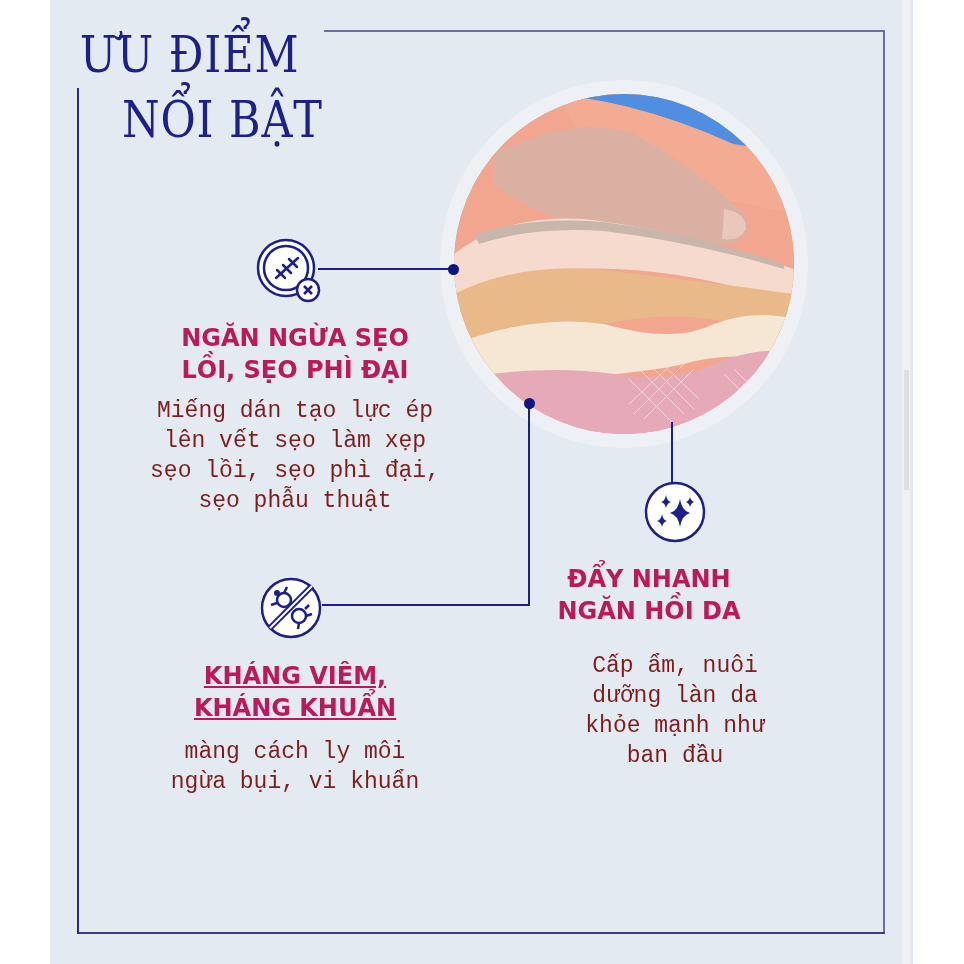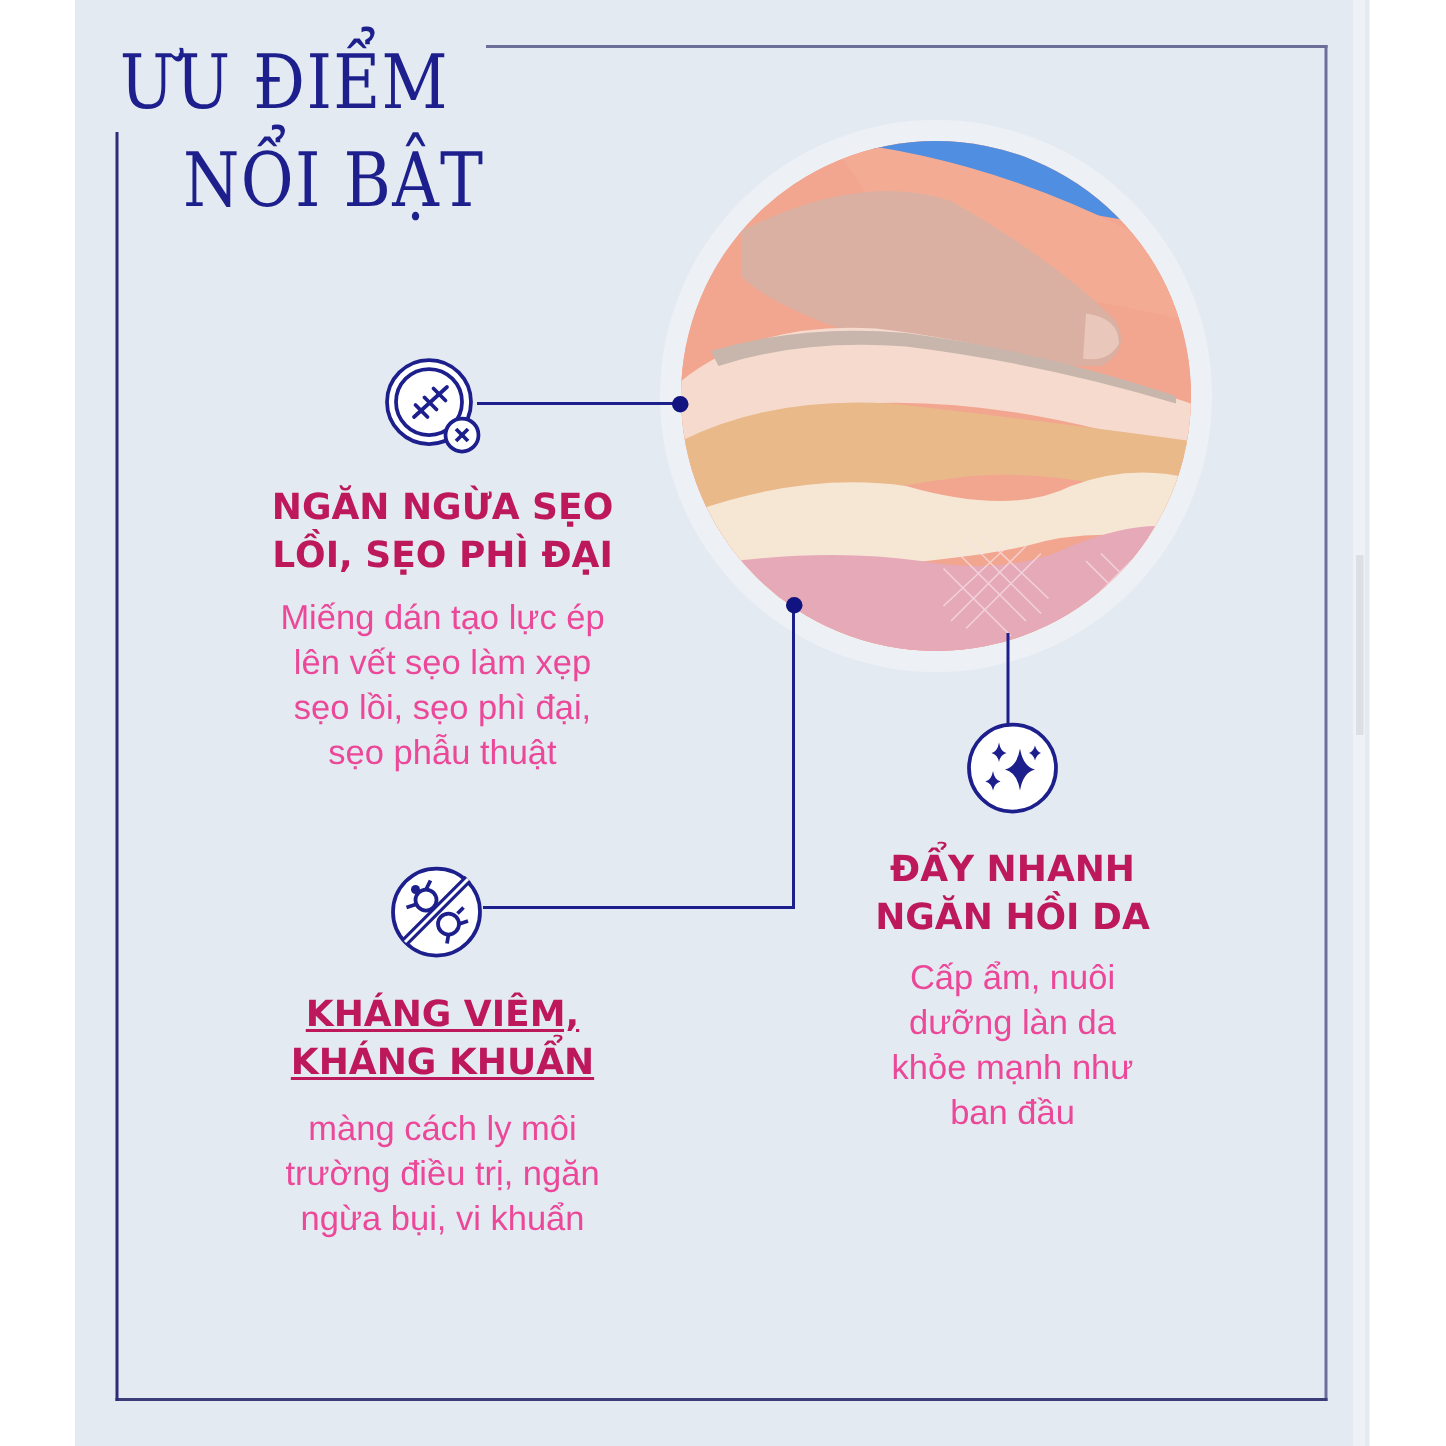--- a/index.html
+++ b/index.html
@@ -22,22 +22,22 @@
   .photo { position:absolute; left:454px; top:94px; width:340px; height:340px; border-radius:50%; overflow:hidden;
            background:#f0a892; }
   .photo svg { width:100%; height:100%; display:block; }
 
   .hline { position:absolute; background:#1c1f8c; }
   .dot { position:absolute; width:11px; height:11px; border-radius:50%; background:#101380; }
 
   .icon { position:absolute; }
   .heading { position:absolute; text-align:center; font-weight:bold; color:#be185d; font-size:24px; line-height:32px;
              font-family:"DejaVu Sans", sans-serif; white-space:nowrap; }
-  .body { position:absolute; text-align:center; color:#ec4899; font-size:23px; line-height:30px;
-          font-family:Liberation Sans, sans-serif; white-space:nowrap; }
+  .body { position:absolute; text-align:center; color:#7f1d1d; font-size:23px; line-height:30px;
+          font-family:Liberation Mono, monospace; white-space:nowrap; }
   .line { display:block; }
 </style>
 </head>
 <body>
 
 <div class="panel"></div>
 <div class="strip"></div>
 <div class="strip-shadow"></div>
 
 <div class="frame-top"></div>
@@ -128,26 +128,25 @@
   <span class="line">sẹo lồi, sẹo phì đại,</span>
   <span class="line">sẹo phẫu thuật</span>
 </div>
 
 <div class="heading" style="left:150px; top:660px; width:290px;text-decoration:underline;">
   <span class="line">KHÁNG VIÊM,</span>
   <span class="line">KHÁNG KHUẨN</span>
 </div>
 <div class="body" style="left:140px; top:737px; width:310px;">
   <span class="line">màng cách ly môi</span>
-  <span class="line">trường điều trị, ngăn</span>
   <span class="line">ngừa bụi, vi khuẩn</span>
 </div>
 
-<div class="heading" style="left:565px; top:563px; width:220px;">
+<div class="heading" style="left:539px; top:563px; width:220px;">
   <span class="line">ĐẨY NHANH</span>
   <span class="line">NGĂN HỒI DA</span>
 </div>
-<div class="body" style="left:560px; top:636px; width:230px;">
+<div class="body" style="left:560px; top:651px; width:230px;">
   <span class="line">Cấp ẩm, nuôi</span>
   <span class="line">dưỡng làn da</span>
   <span class="line">khỏe mạnh như</span>
   <span class="line">ban đầu</span>
 </div>
 
 </body></html>

